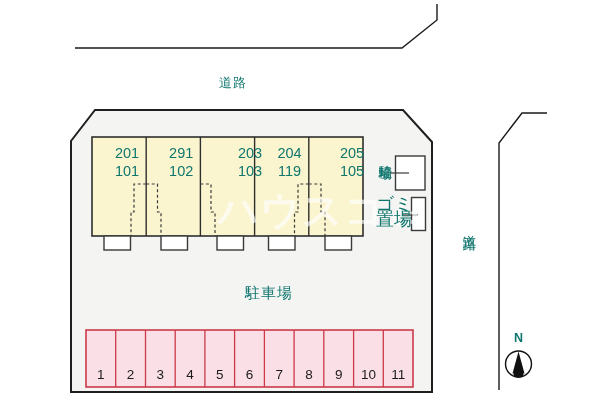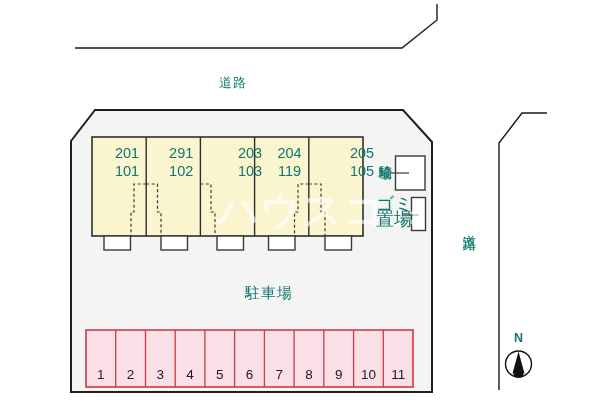--- a/index.html
+++ b/index.html
@@ -87,21 +87,21 @@
 
   <div class="watermark">ハウスコム</div>
 
   <div class="lbl road-top">道路</div>
   <div class="lbl vert road-right">道路</div>
 
   <div class="lbl unit-label" style="left:92px"><span>201</span><br><span>101</span></div>
   <div class="lbl unit-label" style="left:146.2px"><span>291</span><br><span>102</span></div>
   <div class="lbl unit-label" style="left:215px"><span>203</span><br><span>103</span></div>
   <div class="lbl unit-label" style="left:254.6px"><span>204</span><br><span>119</span></div>
-  <div class="lbl unit-label" style="left:327px"><span>205</span><br><span>105</span></div>
+  <div class="lbl unit-label" style="left:317px"><span>205</span><br><span>105</span></div>
 
   <div class="lbl vert bicycle">駐輪場</div>
   <div class="lbl garbage"><span>ゴミ</span><br><span>置場</span></div>
 
   <div class="lbl parking-title">駐車場</div>
 
   <div class="numbers">
     <div class="cell">
         <span>1</span>
       </div>

